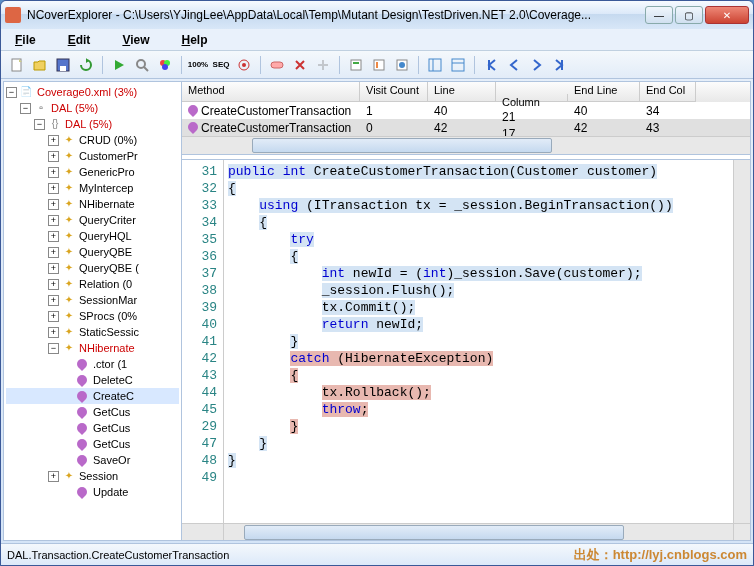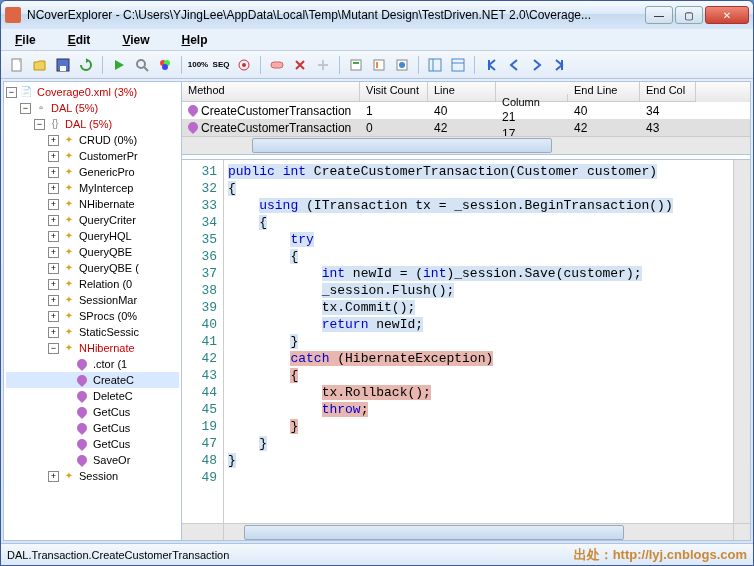--- a/index.html
+++ b/index.html
@@ -336,51 +336,51 @@
             <span class="tree-spc"></span>
             <span class="tree-spc"></span>
             <span class="tree-spc"></span>
             <span class="tree-spc"></span>
             <span class="tree-spc"></span>
             <span class="tree-icon">
               <span class="meth-icon"></span>
             </span>
             <span>.ctor  (1</span>
           </div>
+        <div class="tree-row">
+            <span class="tree-spc"></span>
+            <span class="tree-spc"></span>
+            <span class="tree-spc"></span>
+            <span class="tree-spc"></span>
+            <span class="tree-spc"></span>
+            <span class="tree-icon">
+              <span class="meth-icon"></span>
+            </span>
+            <span>DeleteC</span>
+          </div>
         <div class="tree-row sel">
             <span class="tree-spc"></span>
             <span class="tree-spc"></span>
             <span class="tree-spc"></span>
             <span class="tree-spc"></span>
             <span class="tree-spc"></span>
             <span class="tree-icon">
               <span class="meth-icon"></span>
             </span>
             <span>CreateC</span>
           </div>
         <div class="tree-row">
             <span class="tree-spc"></span>
             <span class="tree-spc"></span>
             <span class="tree-spc"></span>
             <span class="tree-spc"></span>
             <span class="tree-spc"></span>
             <span class="tree-icon">
               <span class="meth-icon"></span>
             </span>
-            <span>DeleteC</span>
-          </div>
-        <div class="tree-row">
-            <span class="tree-spc"></span>
-            <span class="tree-spc"></span>
-            <span class="tree-spc"></span>
-            <span class="tree-spc"></span>
-            <span class="tree-spc"></span>
-            <span class="tree-icon">
-              <span class="meth-icon"></span>
-            </span>
             <span>GetCus</span>
           </div>
         <div class="tree-row">
             <span class="tree-spc"></span>
             <span class="tree-spc"></span>
             <span class="tree-spc"></span>
             <span class="tree-spc"></span>
             <span class="tree-spc"></span>
             <span class="tree-icon">
               <span class="meth-icon"></span>
@@ -409,20 +409,31 @@
             </span>
             <span>SaveOr</span>
           </div>
         <div class="tree-row">
             <span class="tree-spc"></span>
             <span class="tree-spc"></span>
             <span class="tree-spc"></span>
             <span class="tree-toggle">+</span>
             <span class="tree-icon" style="color:#daa520">✦</span>
             <span>Session</span>
+          </div>
+        <div class="tree-row">
+            <span class="tree-spc"></span>
+            <span class="tree-spc"></span>
+            <span class="tree-spc"></span>
+            <span class="tree-spc"></span>
+            <span class="tree-spc"></span>
+            <span class="tree-icon">
+              <span class="meth-icon"></span>
+            </span>
+            <span>Update</span>
           </div>
       </div>
     </div>
 
     <div class="right-panel">
       <div class="grid">
         <div class="grid-head">
           <div class="c-method">Method</div>
           <div class="c-visit">Visit Count</div>
           <div class="c-line">Line</div>
@@ -463,21 +474,21 @@
             <div>36</div>
             <div>37</div>
             <div>38</div>
             <div>39</div>
             <div>40</div>
             <div>41</div>
             <div>42</div>
             <div>43</div>
             <div>44</div>
             <div>45</div>
-            <div>19</div>
+            <div>29</div>
             <div>47</div>
             <div>48</div>
             <div>49</div>
           </div>
         <div class="code" id="codeview"><span class="cov"><span class="kw">public</span> <span class="kw">int</span> CreateCustomerTransaction(<span class="typ">Customer</span> customer)</span>
 <span class="cov">{</span>
     <span class="cov"><span class="kw">using</span> (<span class="typ">ITransaction</span> tx = _session.BeginTransaction())</span>
     <span class="cov">{</span>
         <span class="cov"><span class="kw">try</span></span>
         <span class="cov">{</span>

